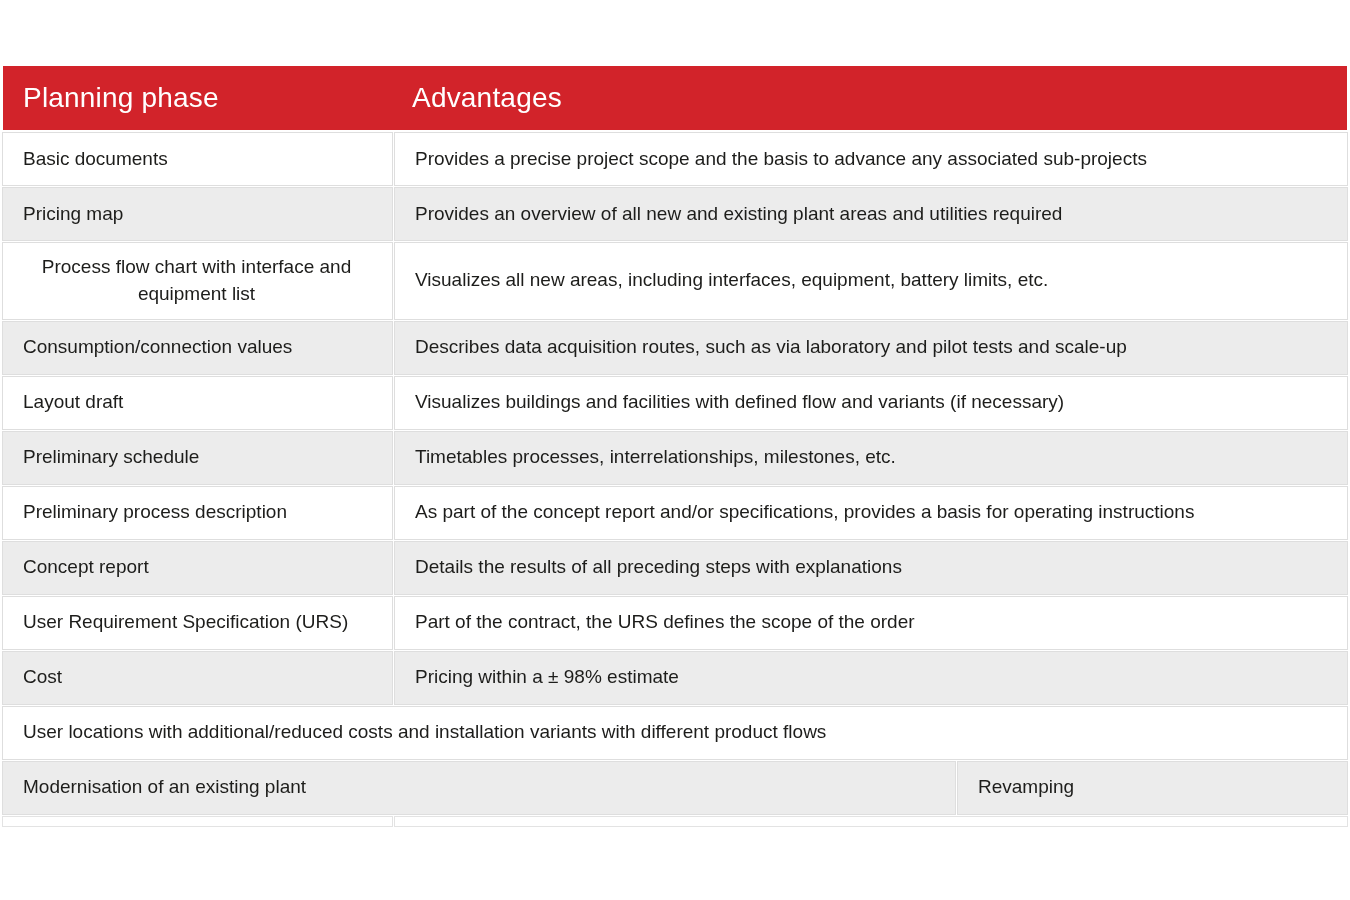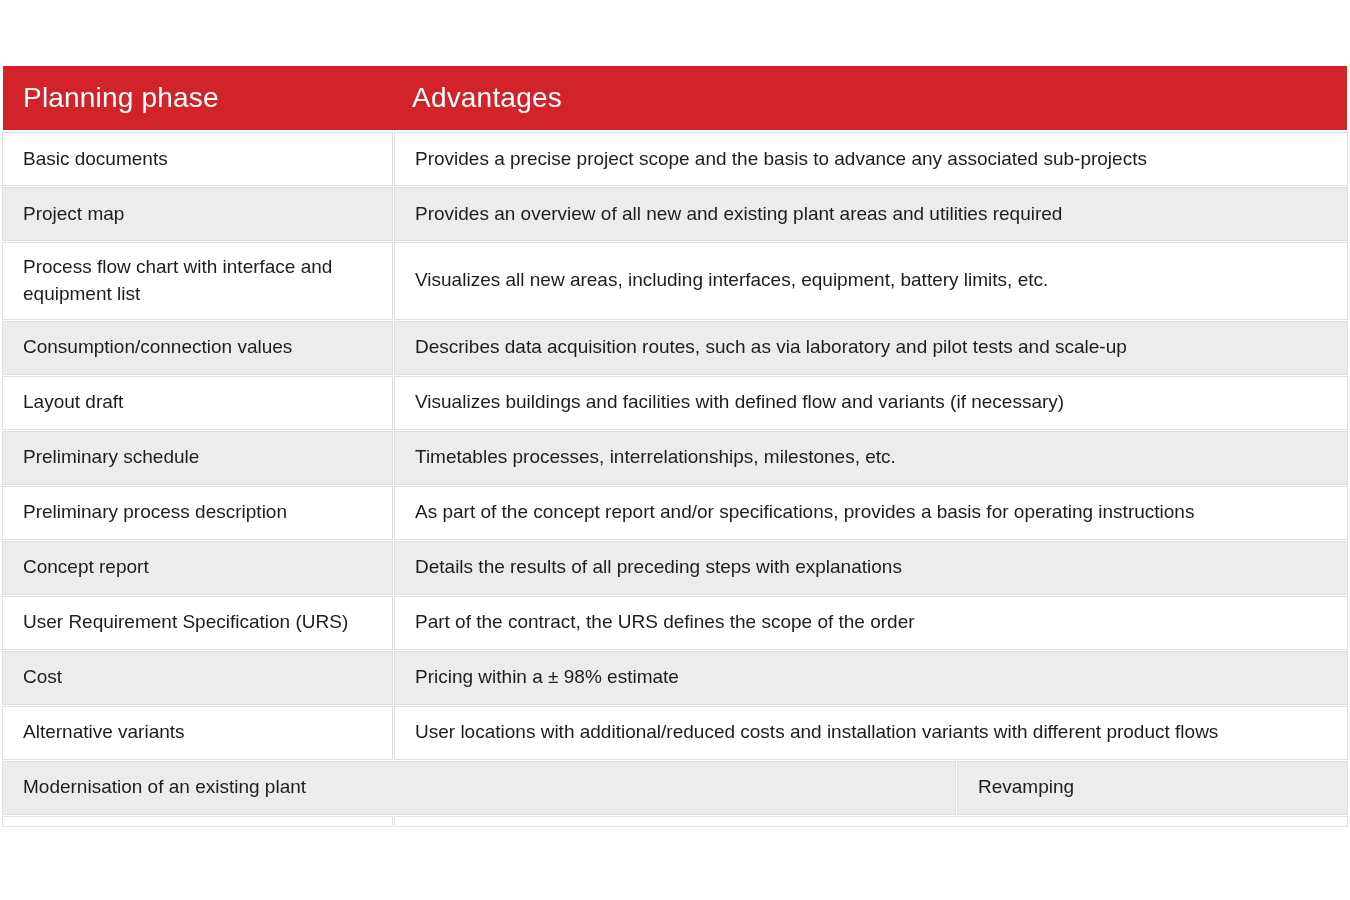--- a/index.html
+++ b/index.html
@@ -33,20 +33,21 @@
     font-size: 28px;
     font-weight: 400;
     letter-spacing: 0.2px;
   }
   .col-phase { flex: 0 0 389px; box-sizing: border-box; padding-left: 20px; padding-right: 22px; }
   .col-adv   { flex: 1 1 auto;  box-sizing: border-box; padding-left: 20px; padding-right: 28px; }
   .tbody .row {
     display: flex;
     column-gap: 3px;
     margin-bottom: 3px;
+    text-align: center;
   }
   .cell {
     display: flex;
     align-items: center;
     min-height: 52px;
     box-sizing: border-box;
     padding-top: 11px;
     padding-bottom: 11px;
     background: #ffffff;
     box-shadow: 0 0 0 1px #dedede;
@@ -79,21 +80,21 @@
       <div class="th col-phase">Planning phase</div>
       <div class="th col-adv">Advantages</div>
     </div>
 
     <div class="tbody">
         <div class="row">
           <div class="cell col-phase">Basic documents</div>
           <div class="cell col-adv">Provides a precise project scope and the basis to advance any associated sub-projects</div>
         </div>
         <div class="row">
-          <div class="cell col-phase">Project map</div>
+          <div class="cell col-phase">Pricing map</div>
           <div class="cell col-adv">Provides an overview of all new and existing plant areas and utilities required</div>
         </div>
         <div class="row">
           <div class="cell col-phase">Process flow chart with interface and equipment list</div>
           <div class="cell col-adv">Visualizes all new areas, including interfaces, equipment, battery limits, etc.</div>
         </div>
         <div class="row">
           <div class="cell col-phase">Consumption/connection values</div>
           <div class="cell col-adv">Describes data acquisition routes, such as via laboratory and pilot tests and scale-up</div>
         </div>
@@ -115,21 +116,20 @@
         </div>
         <div class="row">
           <div class="cell col-phase">User Requirement Specification (URS)</div>
           <div class="cell col-adv">Part of the contract, the URS defines the scope of the order</div>
         </div>
         <div class="row">
           <div class="cell col-phase">Cost</div>
           <div class="cell col-adv">Pricing within a ± 98% estimate</div>
         </div>
         <div class="row">
-          <div class="cell col-phase">Alternative variants</div>
           <div class="cell col-adv">User locations with additional/reduced costs and installation variants with different product flows</div>
         </div>
         <div class="row">
           <div class="cell col-adv">Modernisation of an existing plant</div>
           <div class="cell col-phase">Revamping</div>
         </div>
       </div>
 
     <div class="sliver">
       <div class="scell s1"></div>

